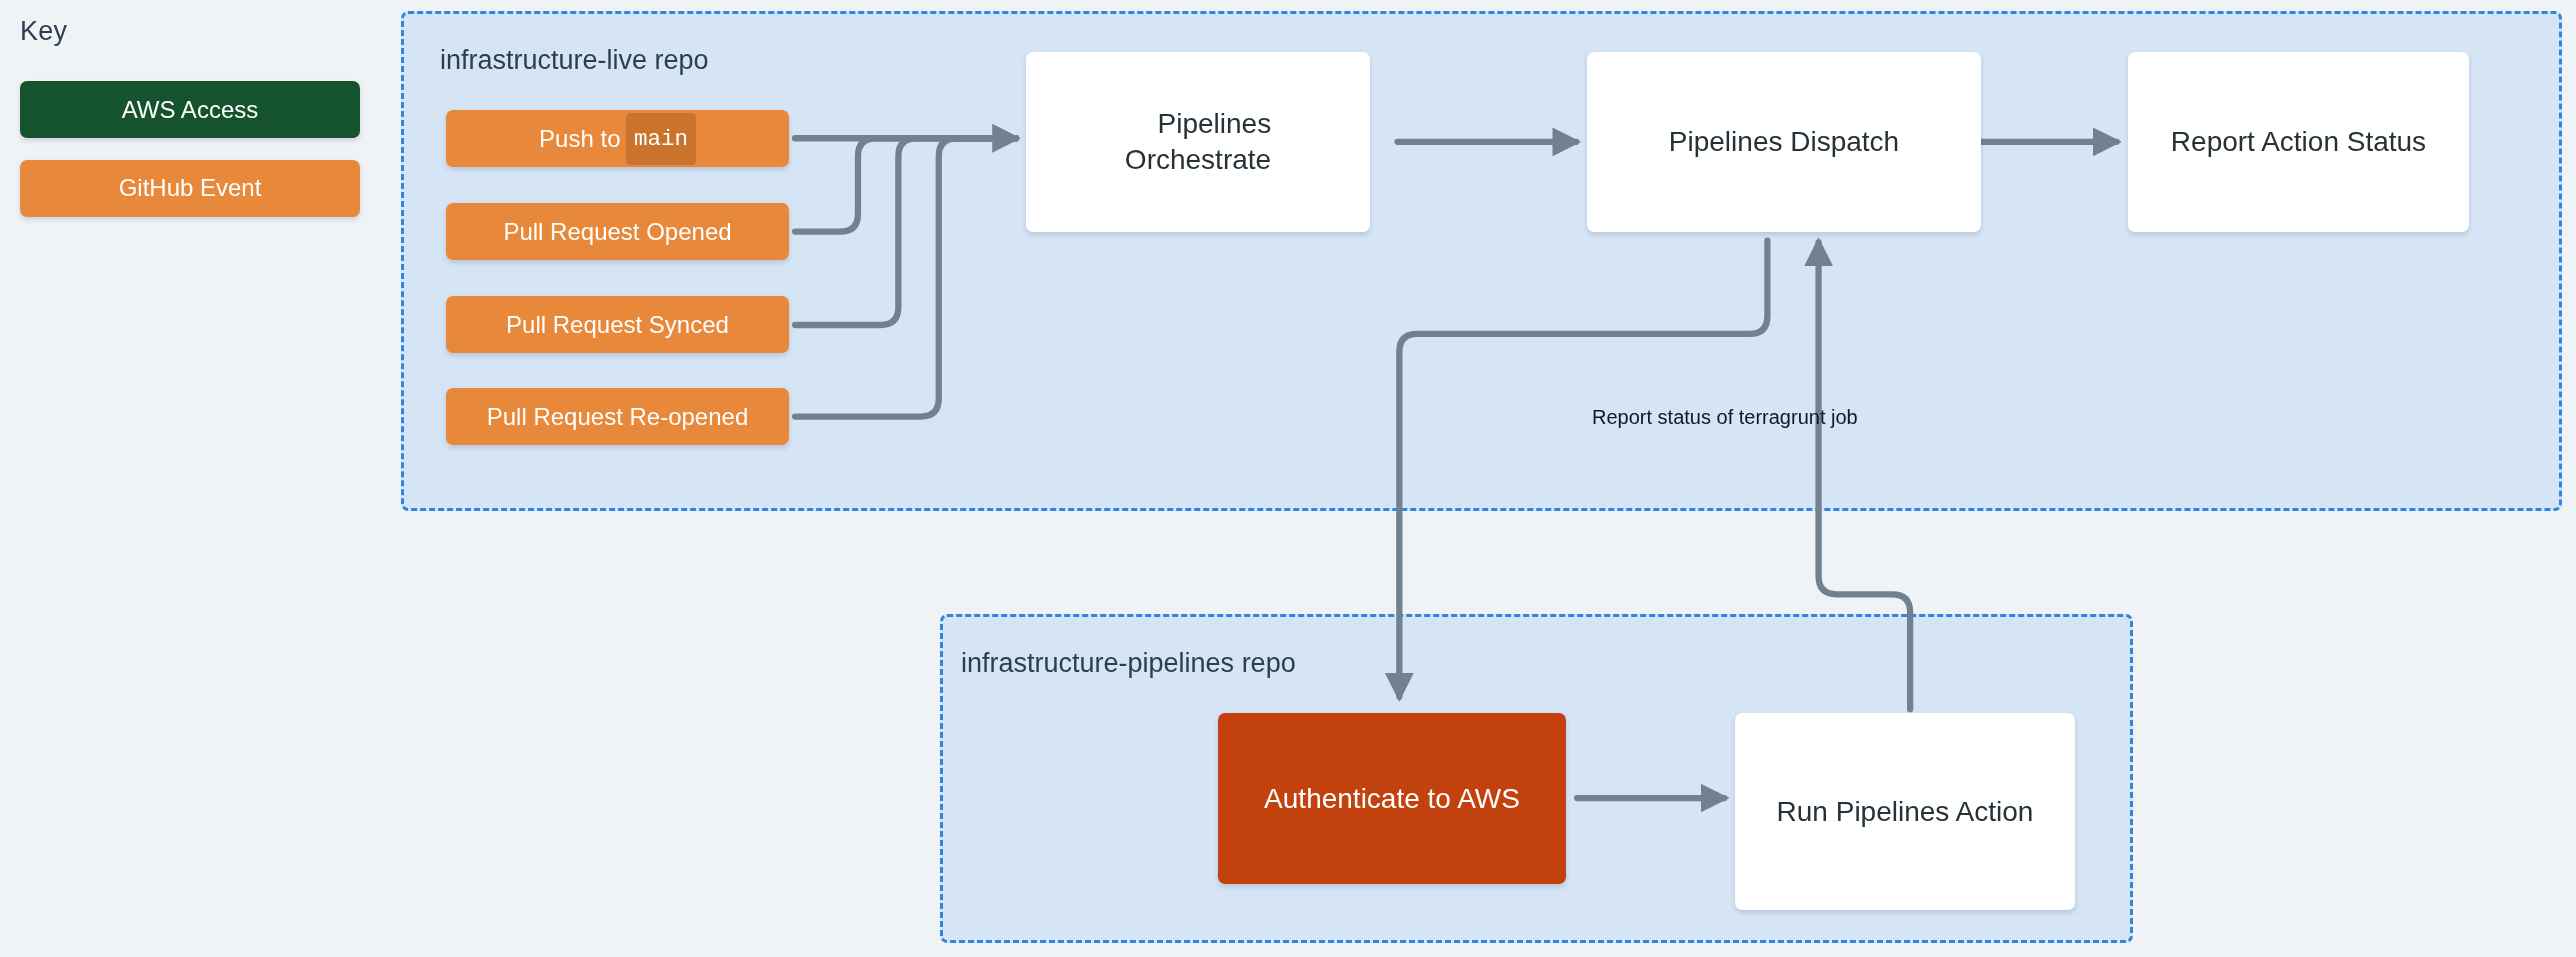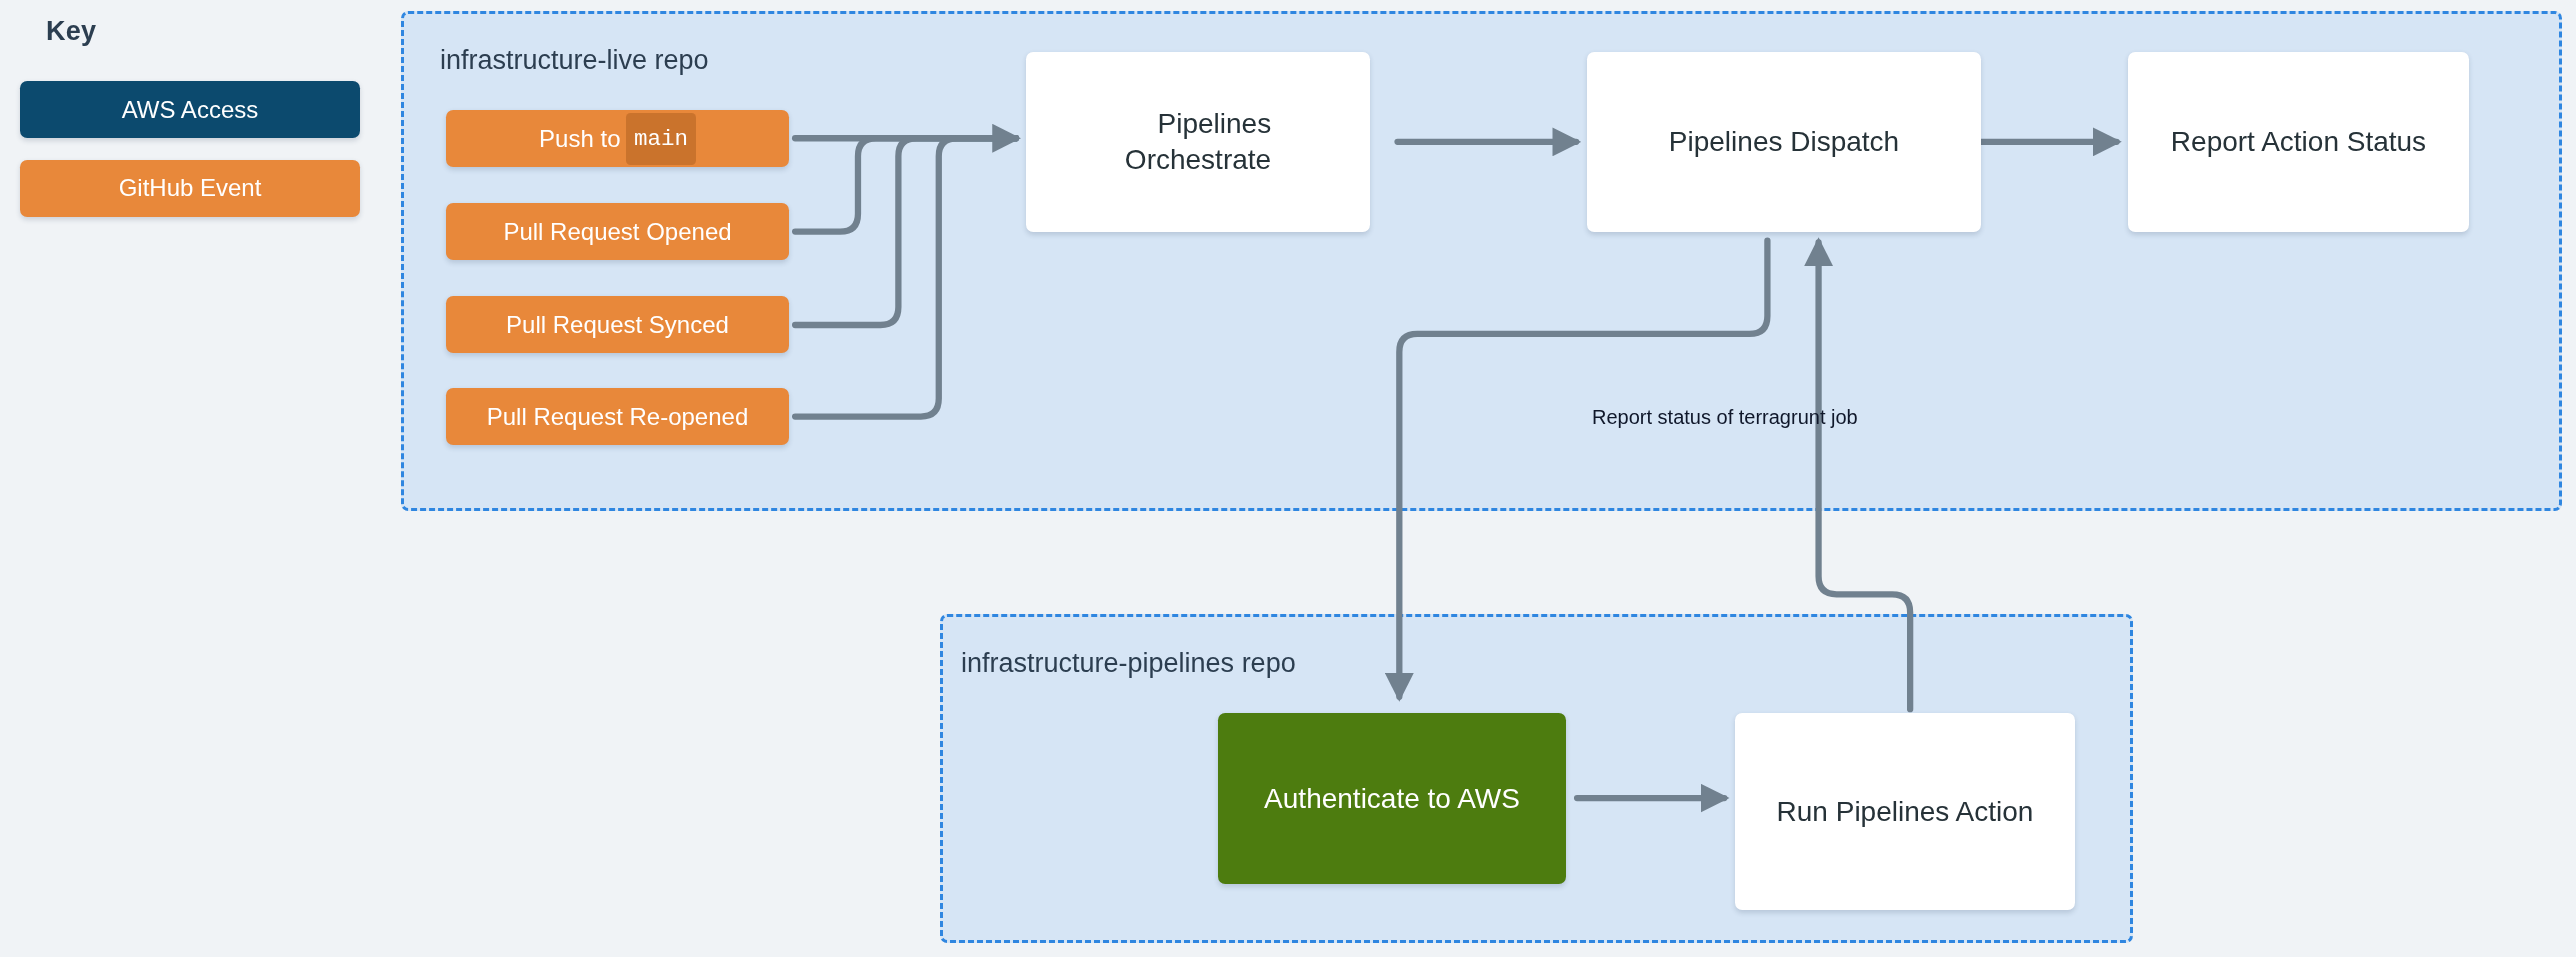--- a/index.html
+++ b/index.html
@@ -15,37 +15,36 @@
 
   
   #key-panel {
     position: absolute;
     left: 20px;
     top: 16px;
     width: 341px;
   }
   #key-title {
     font-size: 27px;
-    font-weight: bold;
+    font-weight: normal;
     color: #2c3e50;
     letter-spacing: 0.2px;
-    margin-left: 26px;
   }
   .key-chip {
     width: 340px;
     height: 57px;
     border-radius: 7.2px;
     display: flex;
     align-items: center;
     justify-content: center;
     color: #ffffff;
     font-size: 24px;
     box-shadow: 0 2.7px 5.4px rgba(30,50,80,0.16);
   }
-  #key-chip-aws  { margin-top: 34px; background: #0c4a6e; }
+  #key-chip-aws  { margin-top: 34px; background: #14532d; }
   #key-chip-gh   { margin-top: 21.6px; background: #e8883a; }
 
   
   .repo-box {
     position: absolute;
     background: #d6e5f5;
     border: 3.6px dashed #2f86e0;
     border-radius: 7.2px;
   }
   #repo-live {
@@ -82,21 +81,21 @@
     width: 343px;
     height: 57px;
   }
   .node-white {
     background: #ffffff;
     color: #263238;
     font-size: 28px;
     line-height: 1.28;
   }
   .node-aws {
-    background: #4d7c0f;
+    background: #c2410c;
     color: #ffffff;
     font-size: 28px;
   }
   code.inline-code {
     font-family: "Liberation Mono", monospace;
     background: rgba(125,62,12,0.28);
     border-radius: 4.5px;
     padding: 13px 8px;
     font-size: 22.5px;
     margin-left: 5.4px;

